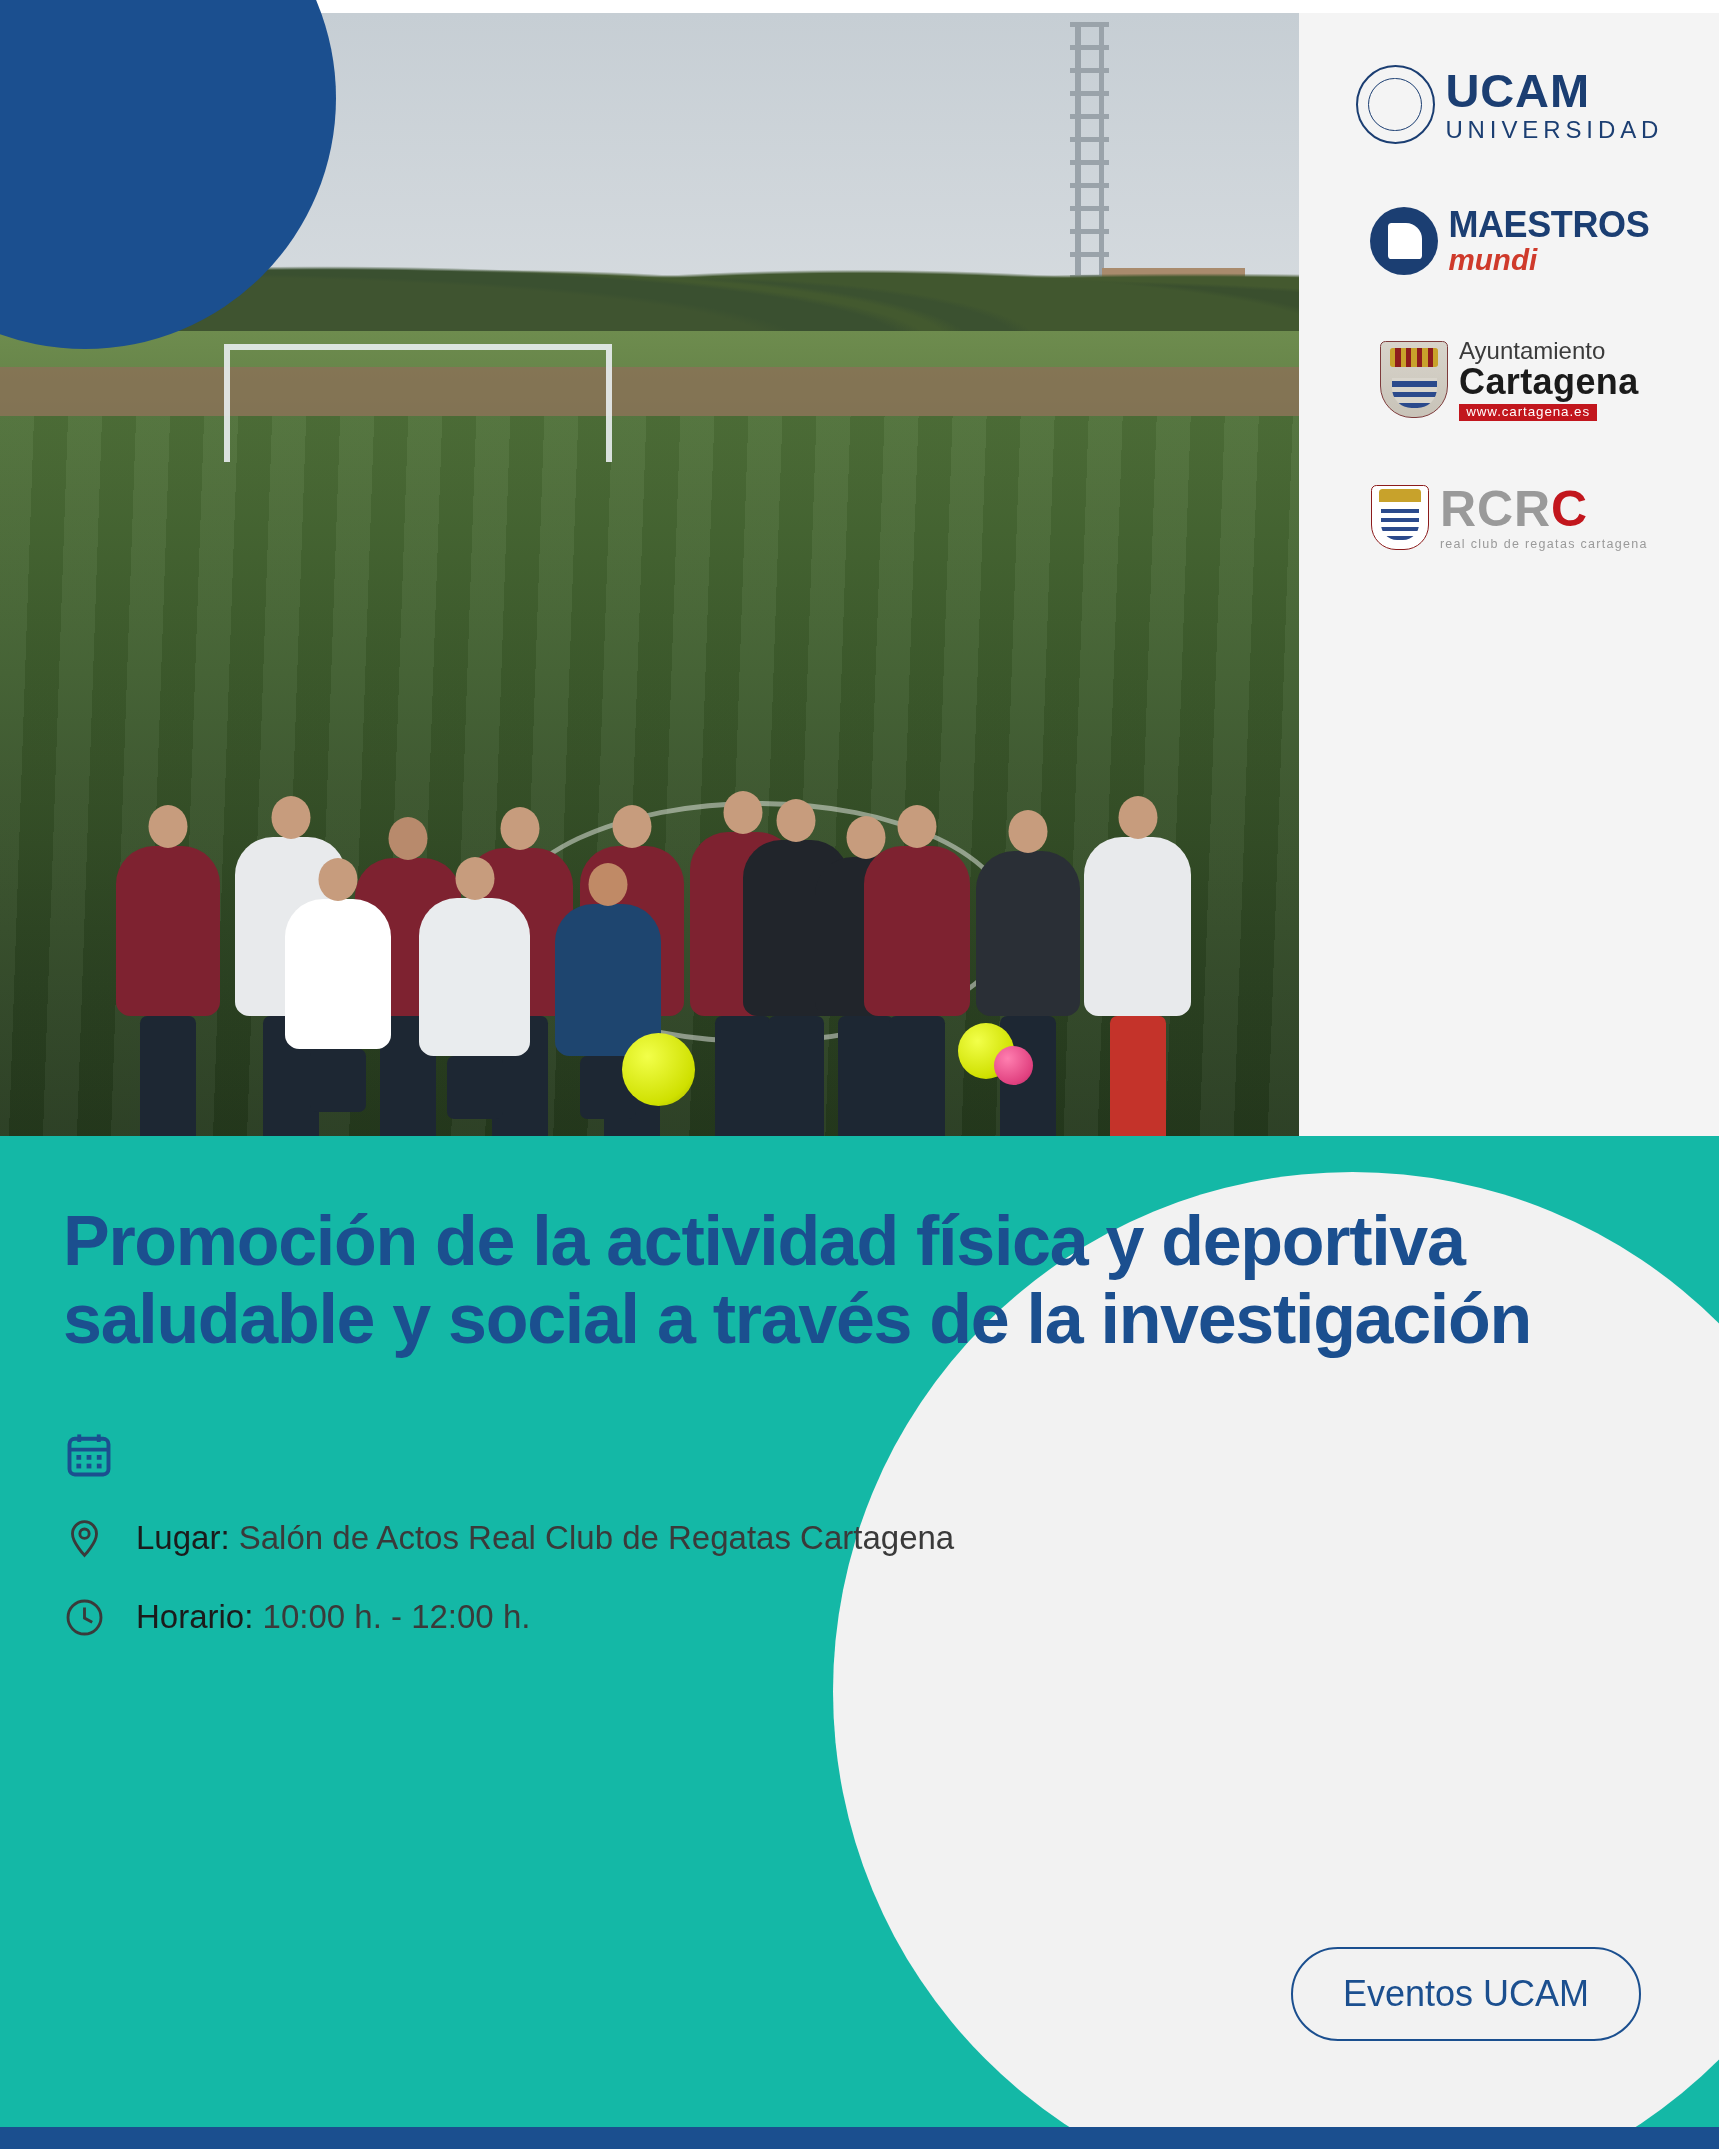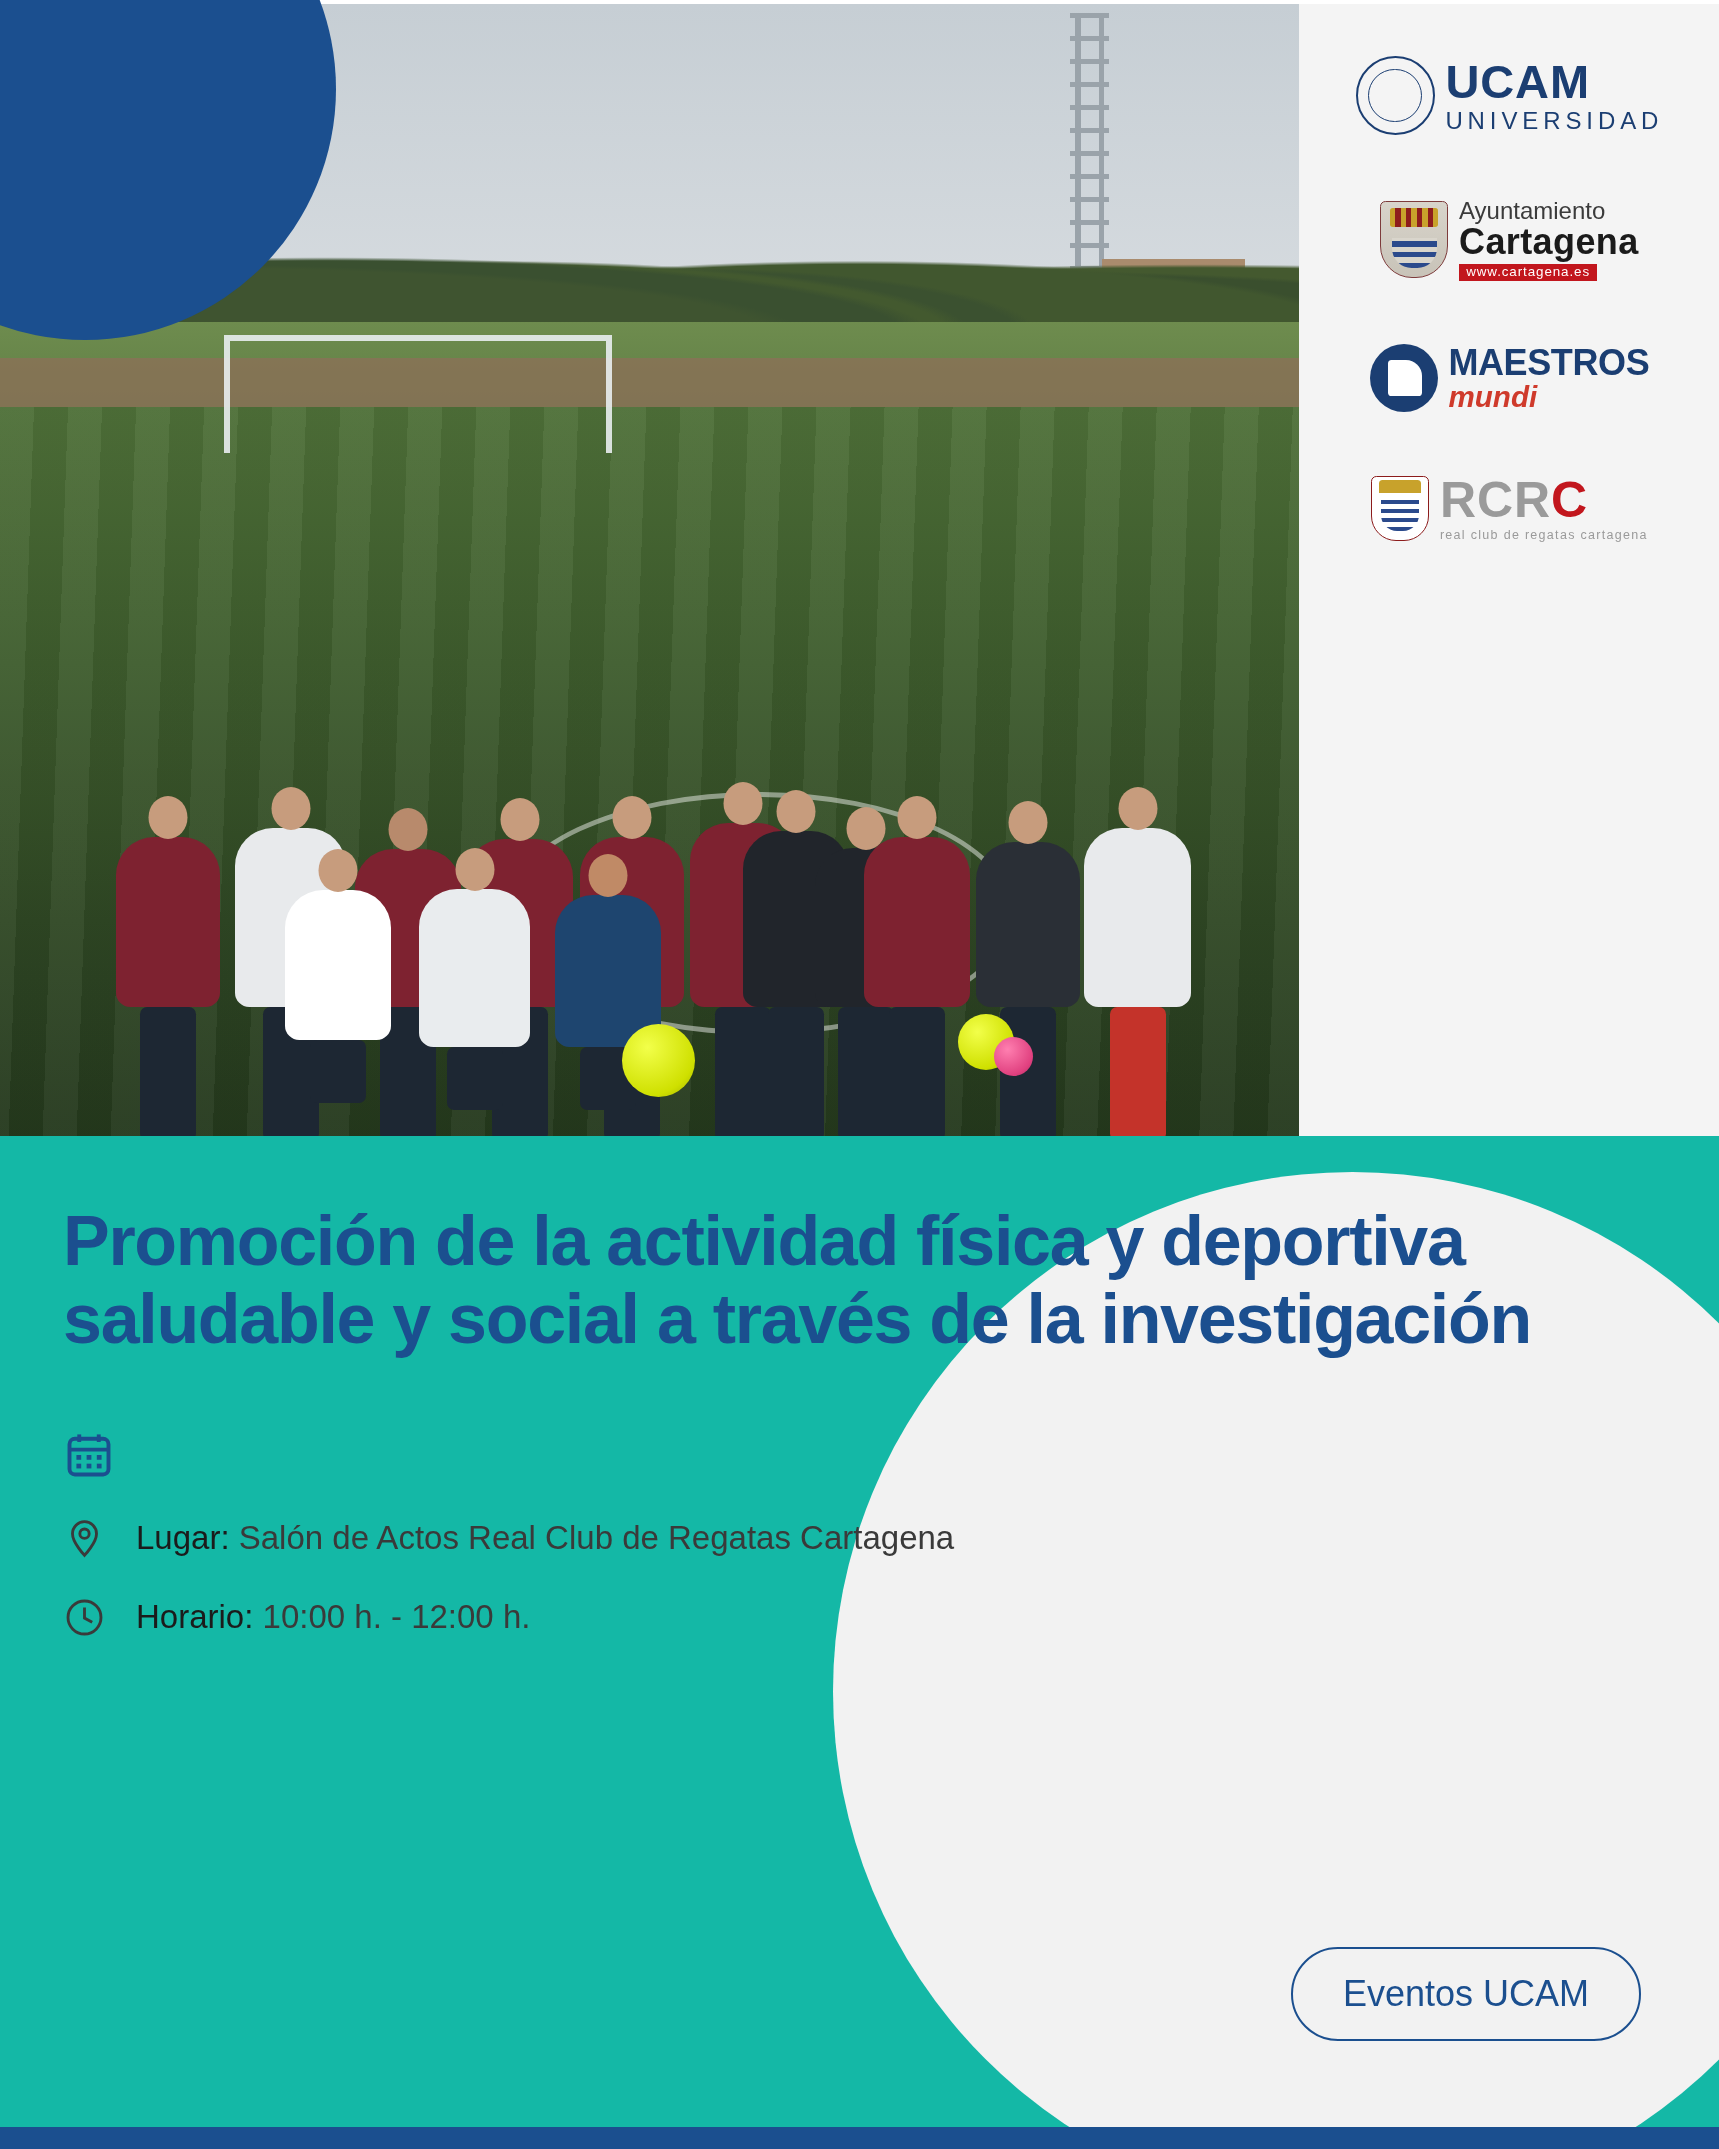--- a/index.html
+++ b/index.html
@@ -18,21 +18,21 @@
   .poster {
     position: absolute;
     inset: 0;
     background: #ffffff;
   }
 
   
   .top {
     position: absolute;
     left: 0;
-    top: 4px;
+    top: 13px;
     width: 1720px;
     height: 1136px;
     background: #ef4444;
   }
 
   .photo {
     position: absolute;
     left: 0;
     top: 0;
     width: 1299px;
@@ -492,33 +492,33 @@
 
       <div class="logo">
         <div class="ucam-seal"></div>
         <div class="ucam-text">
           <div class="a">UCAM</div>
           <div class="b">UNIVERSIDAD</div>
         </div>
       </div>
 
       <div class="logo">
+        <div class="mm-mark"></div>
+        <div class="mm-text">
+          <div class="a">MAESTROS</div>
+          <div class="b">mundi</div>
+        </div>
+      </div>
+
+      <div class="logo">
         <div class="ayto-shield"></div>
         <div class="ayto-text">
           <div class="a">Ayuntamiento</div>
           <div class="b">Cartagena</div>
           <div class="c">www.cartagena.es</div>
-        </div>
-      </div>
-
-      <div class="logo">
-        <div class="mm-mark"></div>
-        <div class="mm-text">
-          <div class="a">MAESTROS</div>
-          <div class="b">mundi</div>
         </div>
       </div>
 
 
       <div class="logo">
         <div class="rcrc-mark"></div>
         <div class="rcrc-text">
           <div class="a">RCR<span>C</span></div>
           <div class="b">real club de regatas cartagena</div>
         </div>

